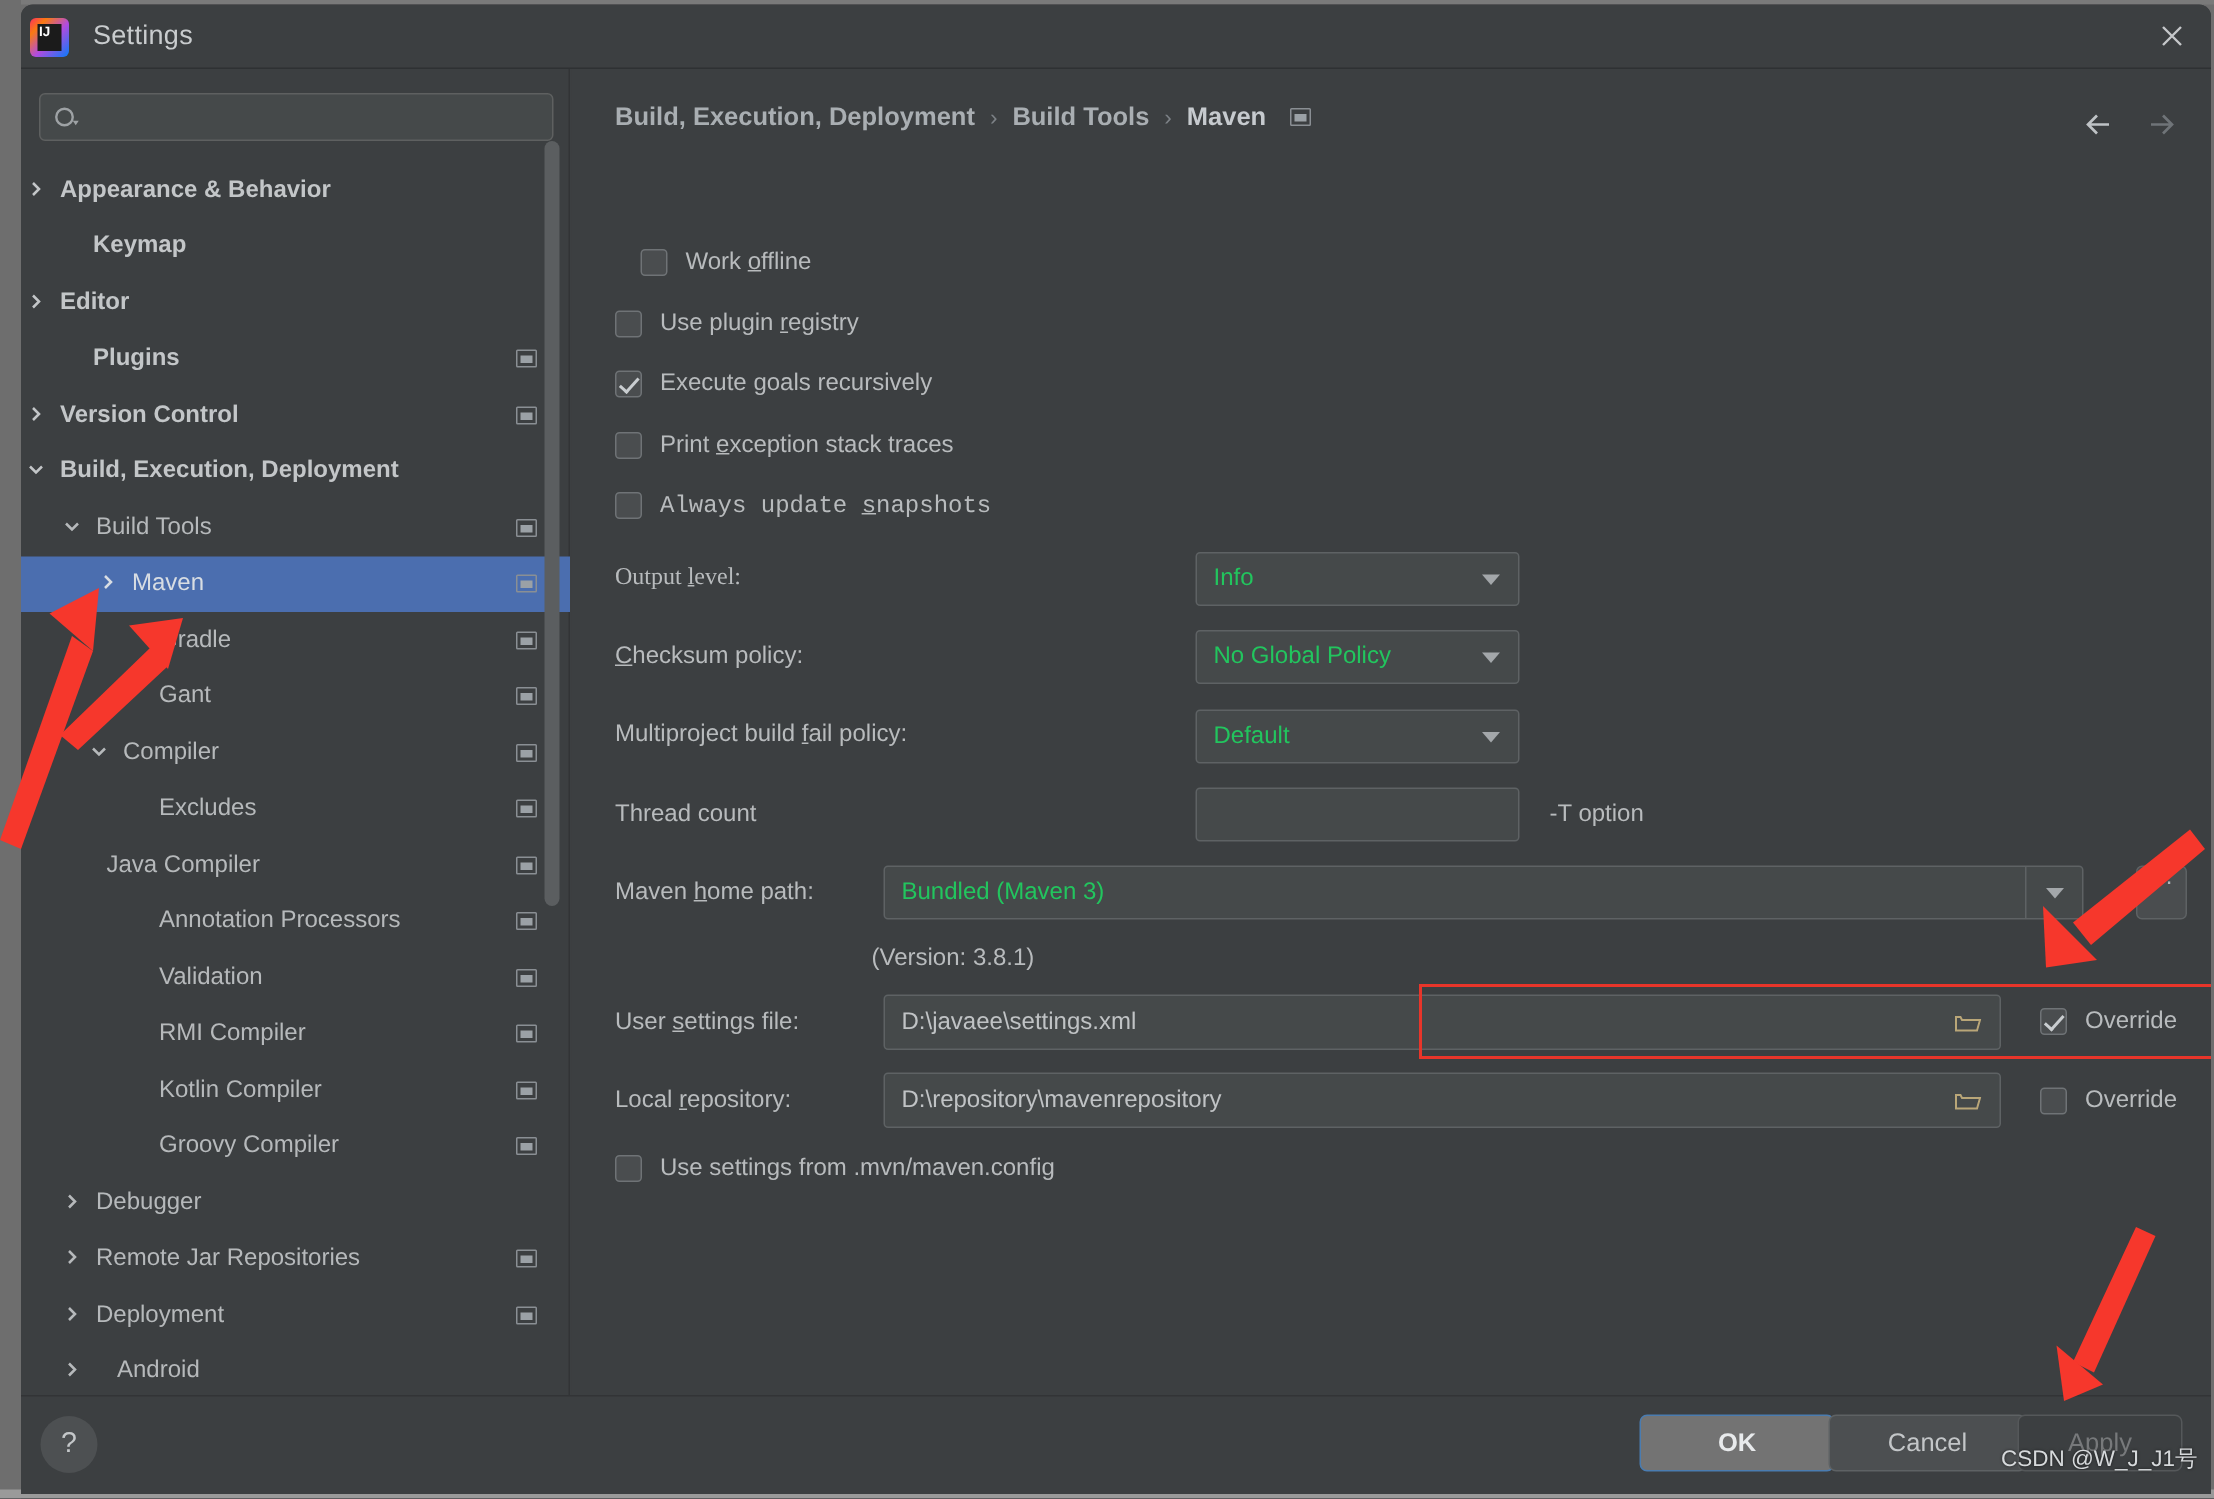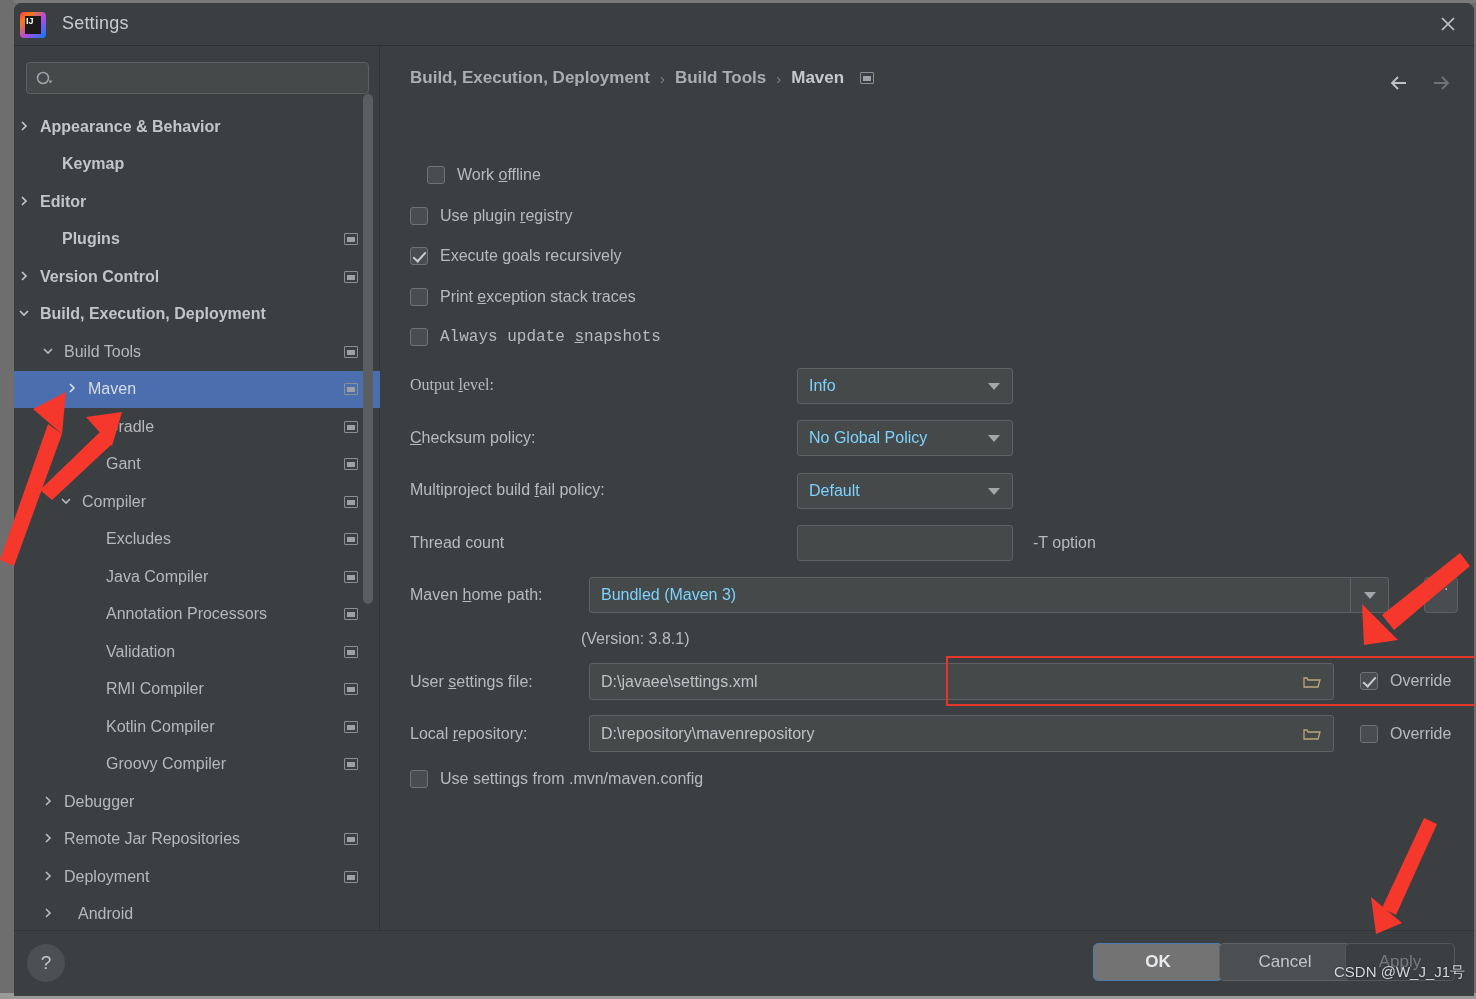--- a/index.html
+++ b/index.html
@@ -199,21 +199,21 @@
   .combo {
     position: absolute;
     background: #45494a;
     border: 1px solid #5e6264;
     border-radius: 3px;
     display: flex; align-items: center;
     cursor: pointer;
   }
   .combo .val {
     margin-left: 11px;
-    font-size: 16px; color: #7dd3fc;
+    font-size: 16px; color: #22c55e;
     white-space: nowrap;
   }
   .combo .caret {
     position: absolute; right: 12px; top: 50%;
     margin-top: -3px;
     width: 0; height: 0;
     border-left: 6px solid transparent;
     border-right: 6px solid transparent;
     border-top: 7px solid #a3a7aa;
   }
@@ -424,21 +424,21 @@
               </svg>
             </span>
             <span class="row-label" style="margin-left: 68px;">Compiler</span>
             <span class="mod-icon"></span>
           </div>
           <div class="tree-row">
             <span class="row-label" style="margin-left: 92px;">Excludes</span>
             <span class="mod-icon"></span>
           </div>
           <div class="tree-row">
-            <span class="row-label" style="margin-left: 92px;">Java Compiler</span>
+            <span class="row-label" style="margin-left: 57px;">Java Compiler</span>
             <span class="mod-icon"></span>
           </div>
           <div class="tree-row">
             <span class="row-label" style="margin-left: 92px;">Annotation Processors</span>
             <span class="mod-icon"></span>
           </div>
           <div class="tree-row">
             <span class="row-label" style="margin-left: 92px;">Validation</span>
             <span class="mod-icon"></span>
           </div>

